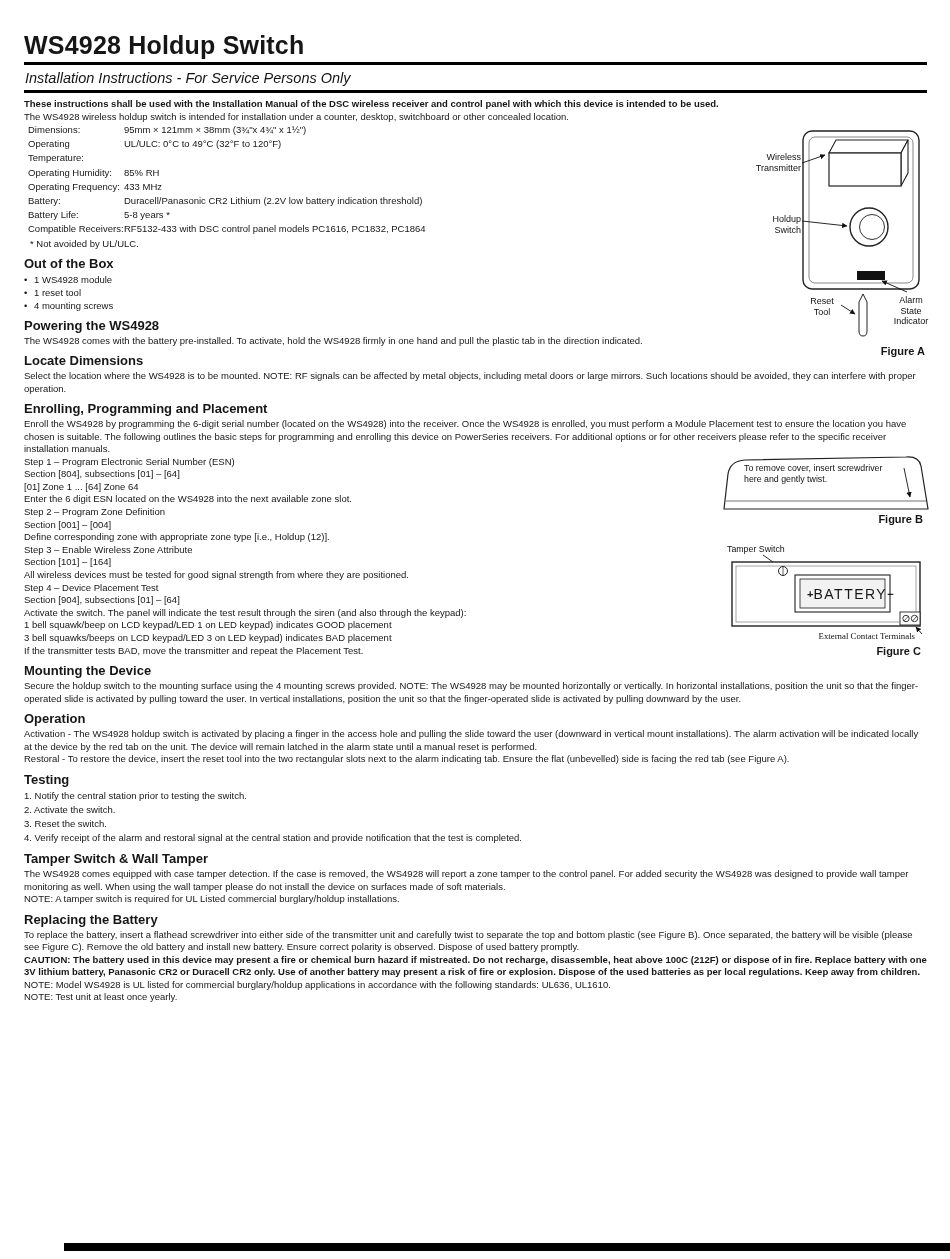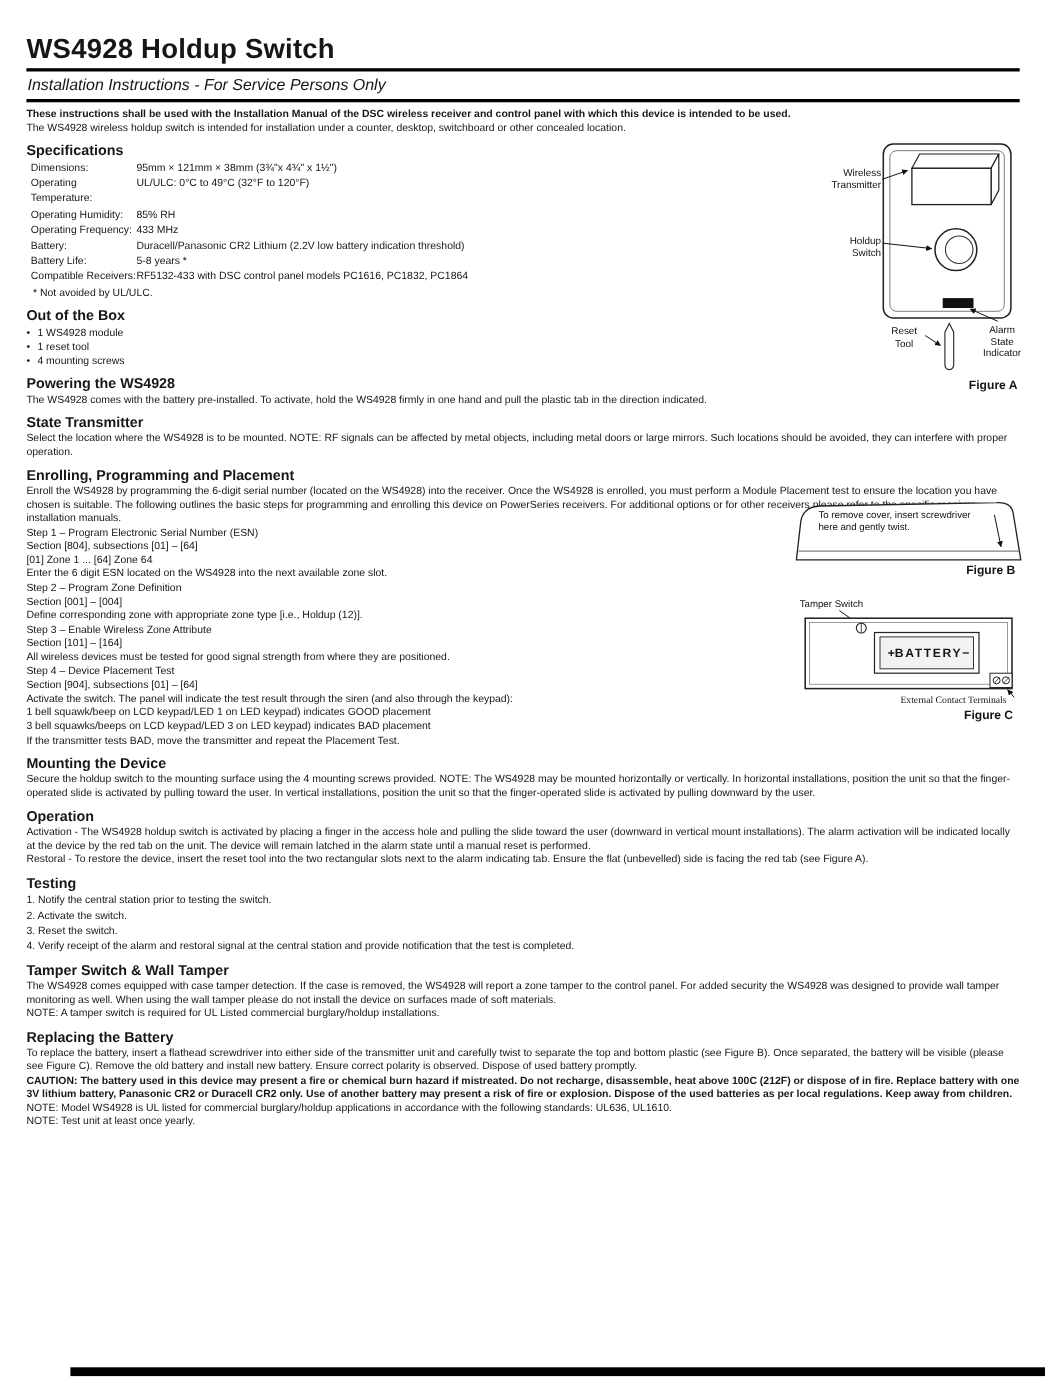--- a/index.html
+++ b/index.html
@@ -24,38 +24,37 @@
   .line { font-size:9.5px; line-height:12.6px; }
   .test-step { font-size:9.5px; line-height:14.2px; }
   .fig { position:absolute; z-index:2; background:transparent; }
   .fig svg { display:block; }
   .fig-label { position:absolute; font-size:9px; line-height:10.5px; color:#111; }
   .fig-caption { position:absolute; font-size:11px; font-weight:700; }
   .shape { fill:#fff; stroke:#222; }
   .battery-row { position:absolute; left:75px; top:38px; width:85px; height:25px;
     display:flex; align-items:center; justify-content:space-between; padding:0 7px; }
   .battery-sign { font-size:11px; font-weight:700; }
-  .battery-text { font-size:11px; font-weight:700; letter-spacing:1.5px; }
+  .battery-text { font-size:14px; font-weight:400; letter-spacing:1.5px; }
   .footer-bar { position:absolute; left:64px; top:1243px; width:886px; height:8px; background:#000; }
 </style>
 </head>
 <body>
 
 <div class="content">
 
   <h1 class="doc-title">WS4928 Holdup Switch</h1>
   <div class="rule"></div>
   <div class="doc-subtitle">Installation Instructions - For Service Persons Only</div>
   <div class="rule"></div>
 
   <div style="height:5px"></div>
   <p class="para bold">These instructions shall be used with the Installation Manual of the DSC wireless receiver and control panel with which this device is intended to be used.</p>
   <p class="para">The WS4928 wireless holdup switch is intended for installation under a counter, desktop, switchboard or other concealed location.</p>
 
-  <h2 class="sec-h">Specifications</h2>
   <div class="spec-row">
     <div class="spec-label">Dimensions:</div>
     <div class="spec-value">95mm × 121mm × 38mm  (3¾"x 4¾" x 1½")</div>
   </div>
   <div class="spec-row">
     <div class="spec-label">Operating Temperature:</div>
     <div class="spec-value">UL/ULC: 0°C to 49°C (32°F to 120°F)</div>
   </div>
   <div class="spec-row">
     <div class="spec-label">Operating Humidity:</div>
@@ -89,21 +88,21 @@
     <span>1 reset tool</span>
   </div>
   <div class="bullet-row">
     <span class="bullet">•</span>
     <span>4 mounting screws</span>
   </div>
 
   <h2 class="sec-h">Powering the WS4928</h2>
   <p class="para">The WS4928 comes with the battery pre-installed. To activate, hold the WS4928 firmly in one hand and pull the plastic tab in the direction indicated.</p>
 
-  <h2 class="sec-h">State Transmitter</h2>
+  <h2 class="sec-h">Locate Dimensions</h2>
   <p class="para">Select the location where the WS4928 is to be mounted. NOTE: RF signals can be affected by metal objects, including metal doors or large mirrors. Such locations should be avoided, they can interfere with proper operation.</p>
 
   <h2 class="sec-h">Enrolling, Programming and Placement</h2>
   <p class="para">Enroll the WS4928 by programming the 6-digit serial number (located on the WS4928) into the receiver. Once the WS4928 is enrolled, you must perform a Module Placement test to ensure the location you have chosen is suitable. The following outlines the basic steps for programming and enrolling this device on PowerSeries receivers. For additional options or for other receivers please refer to the specific receiver installation manuals.</p>
   <div class="line">Step 1 – Program Electronic Serial Number (ESN)</div>
   <div class="line">Section [804], subsections [01] – [64]</div>
   <div class="line">[01] Zone 1 ...  [64] Zone 64</div>
   <div class="line">Enter the 6 digit ESN located on the WS4928 into the next available zone slot.</div>
   <div class="line">Step 2 – Program Zone Definition</div>
   <div class="line">Section [001] – [004]</div>

